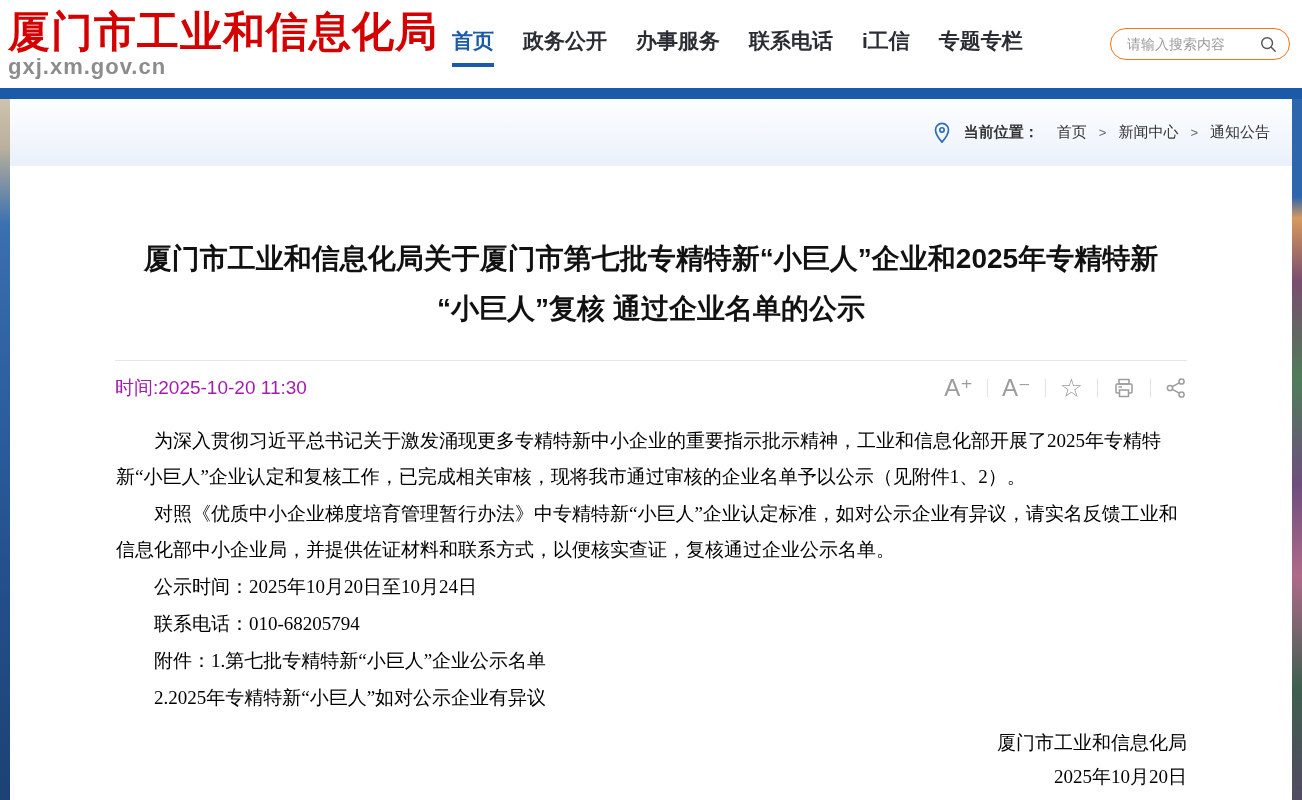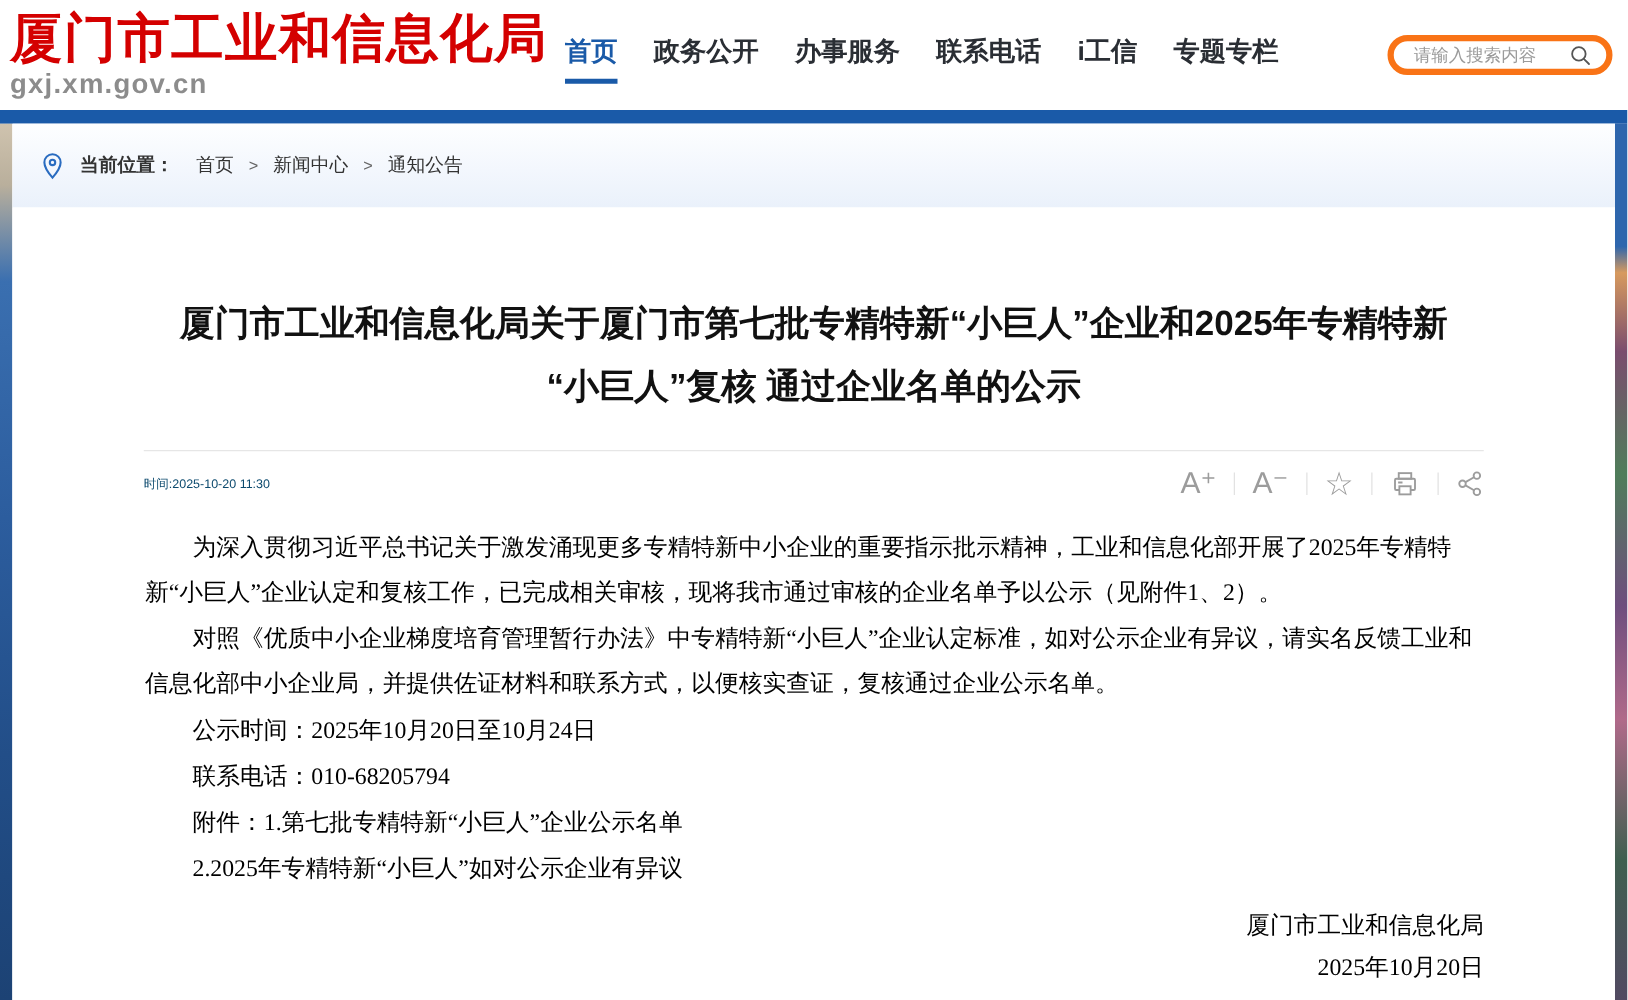--- a/index.html
+++ b/index.html
@@ -9,52 +9,52 @@
   
   .site-header { height:88px; display:flex; align-items:center; padding:0 12px 0 8px; background:#fff; }
   .logo-block { cursor:pointer; flex:0 0 auto; }
   .logo-title { font-family:"Liberation Serif","DejaVu Serif",serif; font-weight:bold;
                 font-size:42px; color:#d40000; line-height:46px; letter-spacing:1px; white-space:nowrap; }
   .logo-domain { font-size:22px; font-weight:bold; color:#8c8c8c; letter-spacing:1px; line-height:24px; }
   .main-nav { display:flex; align-items:center; gap:29px; margin-left:14px; margin-top:6px; }
   .nav-item { font-size:21px; font-weight:bold; color:#2a2e34; text-decoration:none;
               padding-bottom:8px; border-bottom:4px solid transparent; white-space:nowrap; cursor:pointer; }
   .nav-item.active { color:#1a5aa8; border-bottom-color:#1a5aa8; }
-  .search-box { margin-left:auto; width:180px; height:32px; border:5px solid #f97316; border-radius:16px;
+  .search-box { margin-left:auto; width:180px; height:32px; border:1px solid #f97316; border-radius:16px;
                 display:flex; align-items:center; padding:0 10px 0 16px; background:#fff; }
   .search-box input { border:none; outline:none; flex:1; min-width:0; font-size:14px; color:#444;
                       font-family:"Liberation Sans","DejaVu Sans",sans-serif; }
   .search-box input::placeholder { color:#9b9b9b; }
   .search-btn { background:none; border:none; cursor:pointer; display:flex; align-items:center; padding:2px; }
 
   
   .blue-bar { height:11px; background:#1a5aa8; }
 
   
   .below { display:flex; height:701px; }
   .edge-strip { width:10px; flex:0 0 auto; }
   .edge-left  { background:linear-gradient(180deg,#cfc3ae 0%,#b9af9c 7%,#3a6fb0 18%,#2c5d9e 45%,#224e88 72%,#1c4274 100%); }
   .edge-right { background:linear-gradient(180deg,#2e66ad 0%,#2e66ad 14%,#d79a5e 17%,#7a4d6e 26%,#4f7d5a 40%,#6e4e7e 55%,#b06a8a 68%,#3f5f4f 84%,#524a62 100%); }
   .center-col { flex:1; display:flex; flex-direction:column; background:#fff; }
 
   
   .crumb-bar { height:67px; background:linear-gradient(180deg,#fdfeff 0%,#f3f7fd 55%,#eaf1fb 100%);
-               display:flex; align-items:center; padding:2px 22px; }
+               display:flex; align-items:center; padding:2px 22px;justify-content:flex-end; }
   .crumb-bar .pin { display:flex; align-items:center; margin-right:12px; }
   .crumb-label { font-size:15px; color:#333; font-weight:bold; margin-right:18px; }
   .crumb-link { font-size:15px; color:#333; text-decoration:none; cursor:pointer; }
   .crumb-sep { font-size:13px; color:#666; margin:0 12px; }
 
   
   .article { flex:1; background:#fff; padding:0 105px; }
   .article-title { margin-top:68px; text-align:center; font-size:28px; font-weight:bold;
                    color:#111; line-height:50px; }
   .meta-row { margin-top:26px; border-top:1px solid #e6e6e6; padding-top:14px;
               display:flex; align-items:center; }
-  .meta-time { font-size:10px; color:#0c4a6e; }
+  .meta-time { font-size:19px; color:#a21caf; }
   .toolbar { margin-left:auto; display:flex; align-items:center; gap:14px; }
   .tool-btn { background:none; border:none; cursor:pointer; color:#9c9c9c; font-size:24px;
               line-height:24px; display:flex; align-items:center; font-family:"Liberation Sans","DejaVu Sans",sans-serif; }
   .tool-sep { width:1px; height:18px; background:#e2e2e2; }
   .star-glyph { font-size:26px; line-height:24px; }
 
   .body-text { margin-top:22px; font-family:"Liberation Serif","DejaVu Serif",serif;
                font-size:19px; color:#000; line-height:36px; }
   .body-text p { text-indent:2em; margin:1px; }
   .signature-block { margin-top:10px; text-align:right; font-family:"Liberation Serif","DejaVu Serif",serif;

